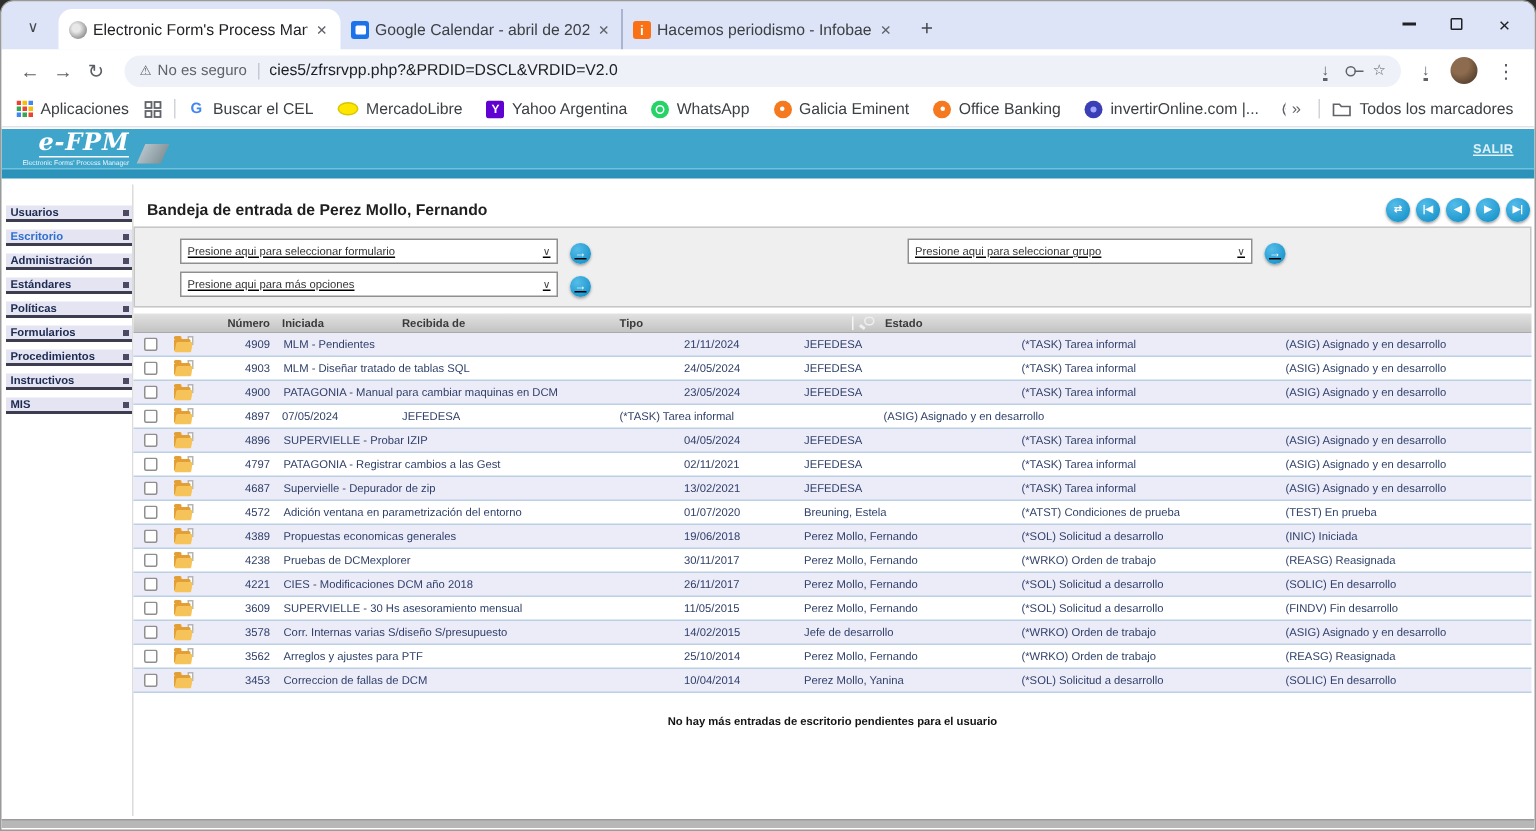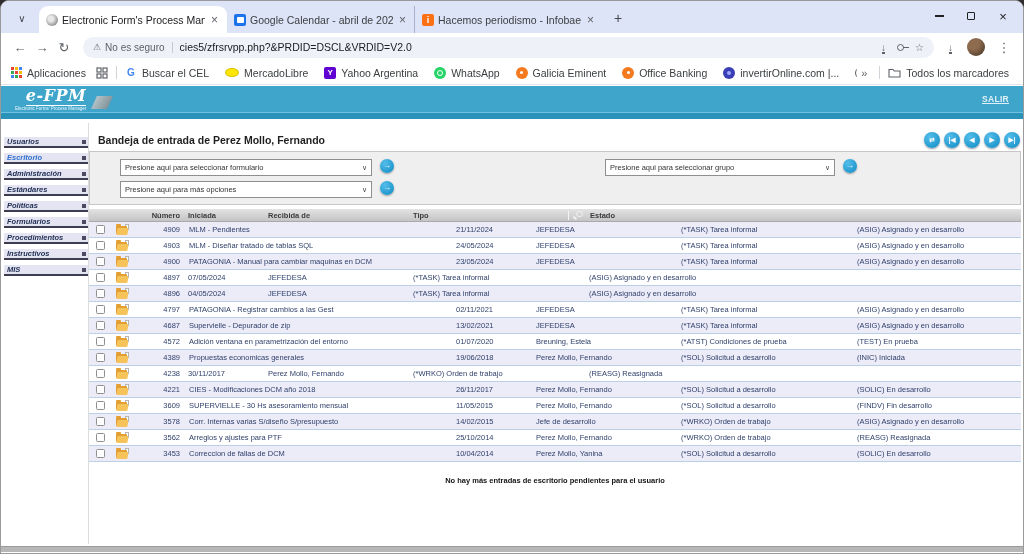--- a/index.html
+++ b/index.html
@@ -69,41 +69,41 @@
   .siteheader{position:absolute;left:0;top:85px;right:0;height:26px;background:#3fa5ca;display:flex;align-items:center;padding:0 14px;text-align:right;}
   .logo{display:flex;align-items:flex-end;cursor:pointer;}
   .logo-main{font-family:"DejaVu Serif",serif;font-style:italic;font-weight:bold;font-size:16px;color:#fff;border-bottom:1.5px solid #fff;line-height:14px;letter-spacing:.5px;}
   .logo-sub{font-size:4.5px;color:#eaf6fb;margin-top:1px;}
   .logo-swoosh{width:16px;height:13px;background:linear-gradient(100deg,#c9c9c9,#8f8f8f);transform:skewX(-24deg);margin-left:8px;margin-bottom:2px;opacity:.85;}
   .salir{margin-left:auto;font-size:8.5px;font-weight:bold;color:#dff0f8;text-decoration:underline;cursor:pointer;letter-spacing:.3px;}
   .sitestrip{position:absolute;left:0;top:111px;right:0;height:7px;background:#2b93ba;border-top:1px solid #6fc2de;}
 
   
   .sidebar{position:absolute;left:3px;top:136px;width:84px;}
-  .side-section{margin-bottom:3px;font-style:italic;}
+  .side-section{margin-bottom:3px;}
   .side-head{background:#e4e4f2;border-bottom:2px solid #3d3d52;height:11px;display:flex;align-items:center;padding:0 2px 0 3px;cursor:pointer;}
   .side-label{font-size:7.5px;font-weight:bold;color:#1c2b50;flex:1;white-space:nowrap;}
   .side-section.active .side-label{color:#2f6fd0;}
   .side-sq{width:4px;height:4px;background:#4a4a60;flex:none;}
   .side-subs{padding:1px 0 1px 4px;}
   .side-sub{font-size:7px;font-weight:bold;color:#1c2b50;line-height:8.2px;white-space:nowrap;cursor:pointer;}
 
   .vline{position:absolute;left:87px;top:122px;height:421px;width:1px;background:#dcdcdc;}
 
   
   .main{position:absolute;left:88px;top:118px;width:932px;height:430px;}
   .main-title{position:absolute;left:9px;top:15px;font-size:10.5px;font-weight:bold;color:#1f1f1f;}
   .pager{position:absolute;right:1px;top:13px;display:flex;gap:4px;}
   .pbtn{width:16px;height:16px;border-radius:50%;background:radial-gradient(circle at 35% 30%,#54bdea,#1f97cd 75%);box-shadow:0 1px 2px rgba(0,0,0,.4);display:flex;align-items:center;justify-content:center;cursor:pointer;}
   .pbtn-g{color:#fff;font-size:6.5px;font-weight:bold;line-height:1;}
   .filters{position:absolute;left:0;top:32px;width:932px;height:54px;background:#efefef;border:1px solid #c6c6c6;}
   .fgroup{position:absolute;top:7px;}
   .fgroup.left{left:30px;}
   .fgroup.right{left:515px;}
-  .frow{display:flex;align-items:flex-start;margin-bottom:5px;}
+  .frow{display:flex;align-items:flex-end;margin-bottom:5px;text-decoration:underline;}
   .fselect{width:252px;height:17px;background:#fff;border:1px solid #8f8f8f;display:flex;align-items:center;padding:0 4px;cursor:pointer;}
   .fgroup.right .fselect{width:230px;}
   .fsel-label{flex:1;font-size:7.5px;color:#333;white-space:nowrap;overflow:hidden;}
   .fsel-caret{font-size:7px;color:#444;}
   .gobtn{width:14px;height:14px;border-radius:50%;background:radial-gradient(circle at 35% 30%,#54bdea,#1f97cd 75%);box-shadow:0 1px 2px rgba(0,0,0,.35);display:flex;align-items:center;justify-content:center;margin-left:8px;cursor:pointer;}
   .gobtn span{color:#fff;font-size:8px;font-weight:bold;line-height:1;}
 
   
   .grid{position:absolute;left:0;top:90px;width:932px;}
   .ghead{display:flex;height:13px;background:linear-gradient(#e2e2e2,#c4c4c4);border-bottom:1px solid #aaa;align-items:center;font-size:7.5px;font-weight:bold;color:#3a3a3a;}
@@ -515,20 +515,21 @@
               <span class="cb"></span>
             </div>
             <div class="c c-icon">
               <span class="folder">
                 <span class="f-page"></span>
                 <span class="f-back"></span>
                 <span class="f-front"></span>
               </span>
             </div>
             <div class="c c-num">4896</div>
+            <div class="c c-det">SUPERVIELLE - Probar IZIP</div>
             <div class="c c-ini">04/05/2024</div>
             <div class="c c-rec">JEFEDESA</div>
             <div class="c c-tipo">(*TASK) Tarea informal</div>
             <div class="c c-est">(ASIG) Asignado y en desarrollo</div>
           </div>
           <div class="grow">
             <div class="c c-check">
               <span class="cb"></span>
             </div>
             <div class="c c-icon">
@@ -604,20 +605,21 @@
               <span class="cb"></span>
             </div>
             <div class="c c-icon">
               <span class="folder">
                 <span class="f-page"></span>
                 <span class="f-back"></span>
                 <span class="f-front"></span>
               </span>
             </div>
             <div class="c c-num">4238</div>
+            <div class="c c-det">Pruebas de DCMexplorer</div>
             <div class="c c-ini">30/11/2017</div>
             <div class="c c-rec">Perez Mollo, Fernando</div>
             <div class="c c-tipo">(*WRKO) Orden de trabajo</div>
             <div class="c c-est">(REASG) Reasignada</div>
           </div>
           <div class="grow alt">
             <div class="c c-check">
               <span class="cb"></span>
             </div>
             <div class="c c-icon">

